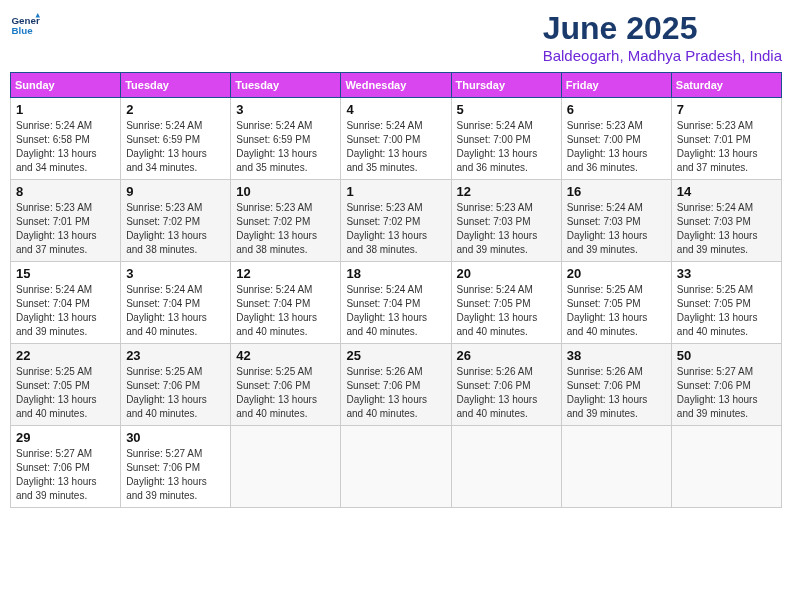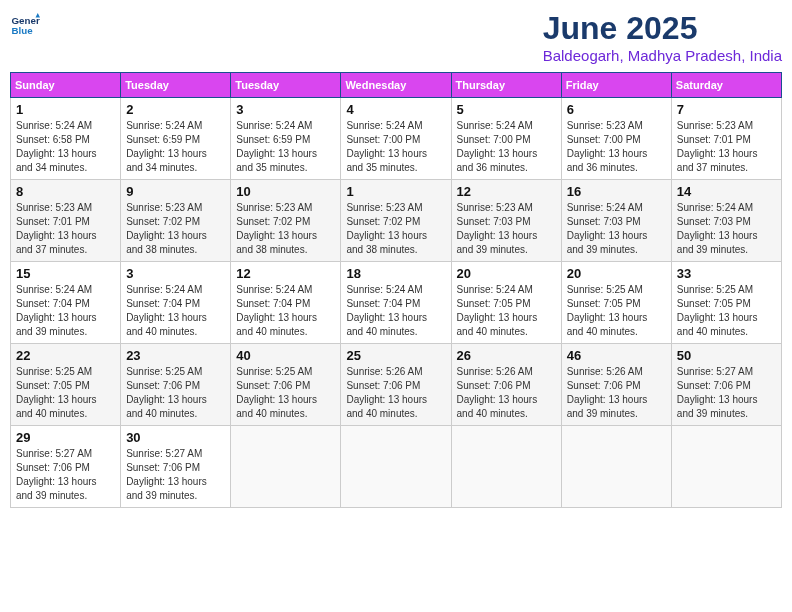--- a/index.html
+++ b/index.html
@@ -200,33 +200,33 @@
       <tr>
         <td>
           <span class="day-num">22</span>
 <div class="day-detail">Sunrise: 5:25 AM<br>Sunset: 7:05 PM<br>Daylight: 13 hours<br>and 40 minutes.</div>
         </td>
         <td>
           <span class="day-num">23</span>
 <div class="day-detail">Sunrise: 5:25 AM<br>Sunset: 7:06 PM<br>Daylight: 13 hours<br>and 40 minutes.</div>
         </td>
         <td>
-          <span class="day-num">40</span>
+          <span class="day-num">42</span>
 <div class="day-detail">Sunrise: 5:25 AM<br>Sunset: 7:06 PM<br>Daylight: 13 hours<br>and 40 minutes.</div>
         </td>
         <td>
           <span class="day-num">25</span>
 <div class="day-detail">Sunrise: 5:26 AM<br>Sunset: 7:06 PM<br>Daylight: 13 hours<br>and 40 minutes.</div>
         </td>
         <td>
           <span class="day-num">26</span>
 <div class="day-detail">Sunrise: 5:26 AM<br>Sunset: 7:06 PM<br>Daylight: 13 hours<br>and 40 minutes.</div>
         </td>
         <td>
-          <span class="day-num">46</span>
+          <span class="day-num">38</span>
 <div class="day-detail">Sunrise: 5:26 AM<br>Sunset: 7:06 PM<br>Daylight: 13 hours<br>and 39 minutes.</div>
         </td>
         <td>
           <span class="day-num">50</span>
 <div class="day-detail">Sunrise: 5:27 AM<br>Sunset: 7:06 PM<br>Daylight: 13 hours<br>and 39 minutes.</div>
         </td>
       </tr>
       <tr>
         <td>
           <span class="day-num">29</span>

